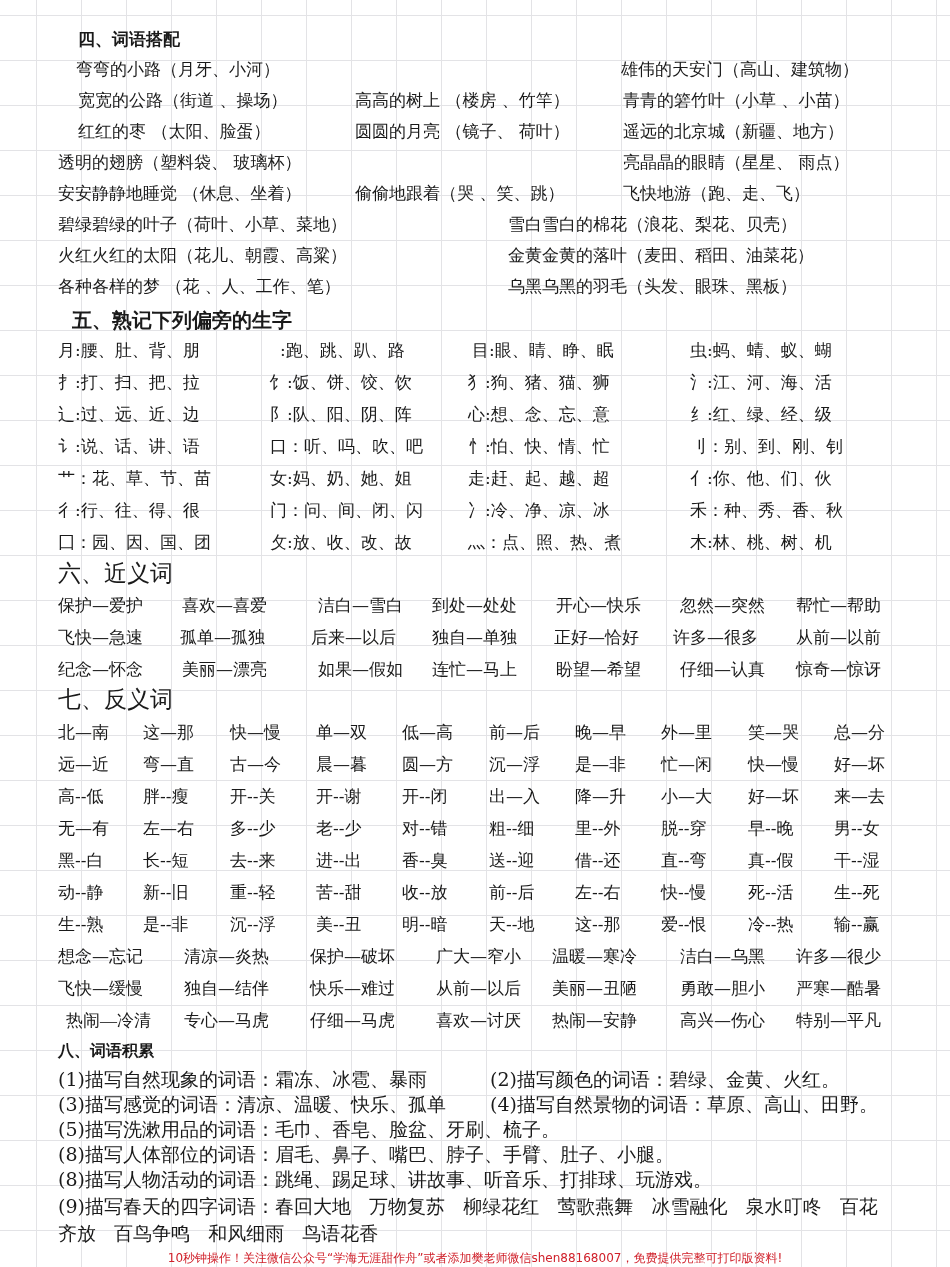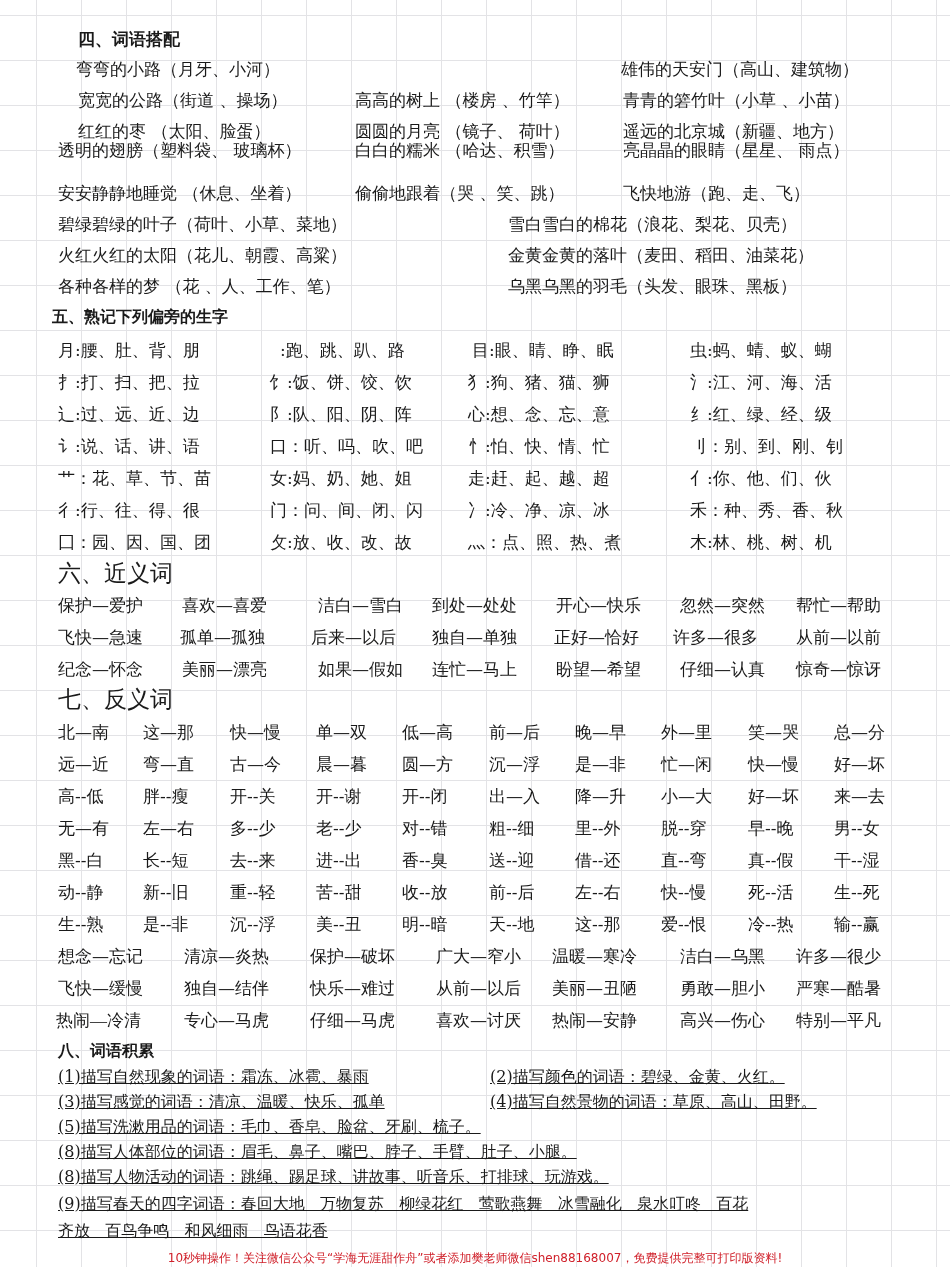--- a/index.html
+++ b/index.html
@@ -11,21 +11,21 @@
       linear-gradient(to bottom, #e3e3e6 1px, transparent 1px);
     background-size: 45px 45px;
     background-position: 36px 15px;
     font-family: "DejaVu Serif", "Liberation Serif", serif;
     color: #1a1a1a;
   }
   .page { position: absolute; left: 0; top: 0; width: 950px; height: 1267px; }
   .abs { position: absolute; white-space: nowrap; }
   .h-small { font-family: "DejaVu Sans", "Liberation Sans", sans-serif; font-weight: bold; font-size: 17px; }
   .h-big { font-family: "DejaVu Sans", "Liberation Sans", sans-serif; font-size: 23px; font-weight: normal; }
-  .t { font-size: 16px; text-decoration: underline; }
+  .t { font-size: 19px; }
   .row { position: absolute; left: 0; width: 950px; height: 30px; }
   .cell { position: absolute; white-space: nowrap; font-size: 17px; }
   .footer {
     position: absolute; left: 0; width: 950px; top: 1250px; text-align: center;
     font-family: "DejaVu Sans", "Liberation Sans", sans-serif; font-size: 12px; color: #d0202a;
   }
 </style>
 </head>
 <body>
 
@@ -40,23 +40,22 @@
   <div class="row" style="top:89px;">
     <span class="cell" style="left:78px;">宽宽的公路（街道 、操场）</span>
     <span class="cell" style="left:355px;">高高的树上 （楼房 、竹竿）</span>
     <span class="cell" style="left:623px;">青青的箬竹叶（小草 、小苗）</span>
   </div>
   <div class="row" style="top:120px;">
     <span class="cell" style="left:78px;">红红的枣 （太阳、脸蛋）</span>
     <span class="cell" style="left:355px;">圆圆的月亮 （镜子、 荷叶）</span>
     <span class="cell" style="left:623px;">遥远的北京城（新疆、地方）</span>
   </div>
-  <div class="row" style="top:139px;">
+  <div class="row" style="top:151px;">
     <span class="cell" style="left:58px;">透明的翅膀（塑料袋、 玻璃杯）</span>
-    <span class="cell" style="left:355px;">白白的糯米 （哈达、积雪）</span>
     <span class="cell" style="left:623px;">亮晶晶的眼睛（星星、 雨点）</span>
   </div>
   <div class="row" style="top:182px;">
     <span class="cell" style="left:58px;">安安静静地睡觉 （休息、坐着）</span>
     <span class="cell" style="left:355px;">偷偷地跟着（哭 、笑、跳）</span>
     <span class="cell" style="left:623px;">飞快地游（跑、走、飞）</span>
   </div>
 
   <div class="row" style="top:213px;">
     <span class="cell" style="left:58px;">碧绿碧绿的叶子（荷叶、小草、菜地）</span>
@@ -64,21 +63,21 @@
   </div>
   <div class="row" style="top:244px;">
     <span class="cell" style="left:58px;">火红火红的太阳（花儿、朝霞、高粱）</span>
     <span class="cell" style="left:508px;">金黄金黄的落叶（麦田、稻田、油菜花）</span>
   </div>
   <div class="row" style="top:275px;">
     <span class="cell" style="left:58px;">各种各样的梦 （花 、人、工作、笔）</span>
     <span class="cell" style="left:508px;">乌黑乌黑的羽毛（头发、眼珠、黑板）</span>
   </div>
 
-  <div class="abs h-small" style="left:52px; top:307px; font-size:16px;">五、熟记下列偏旁的生字</div>
+  <div class="abs h-small" style="left:72px; top:307px; font-size:20px;">五、熟记下列偏旁的生字</div>
 
   <div class="row" style="top:371px;">
     <span class="cell" style="left:58px;">扌:打、扫、把、拉</span>
     <span class="cell" style="left:270px;">饣:饭、饼、饺、饮</span>
     <span class="cell" style="left:468px;">犭:狗、猪、猫、狮</span>
     <span class="cell" style="left:690px;">氵:江、河、海、活</span>
   </div>
   <div class="row" style="top:339px;">
     <span class="cell" style="left:58px;">月:腰、肚、背、朋</span>
     <span class="cell" style="left:280px;"> :跑、跳、趴、路</span>
@@ -245,21 +244,21 @@
       <div class="row" style="top: 977px;">
         <span class="cell" style="left: 58px;">飞快—缓慢</span>
         <span class="cell" style="left: 184px;">独自—结伴</span>
         <span class="cell" style="left: 310px;">快乐—难过</span>
         <span class="cell" style="left: 436px;">从前—以后</span>
         <span class="cell" style="left: 552px;">美丽—丑陋</span>
         <span class="cell" style="left: 680px;">勇敢—胆小</span>
         <span class="cell" style="left: 796px;">严寒—酷暑</span>
       </div>
       <div class="row" style="top: 1009px;">
-        <span class="cell" style="left: 56px; font-family: Liberation Serif, serif;">热闹—冷清</span>
+        <span class="cell" style="left: 66px; font-family: Liberation Serif, serif;">热闹—冷清</span>
         <span class="cell" style="left: 184px;">专心—马虎</span>
         <span class="cell" style="left: 310px;">仔细—马虎</span>
         <span class="cell" style="left: 436px;">喜欢—讨厌</span>
         <span class="cell" style="left: 552px;">热闹—安静</span>
         <span class="cell" style="left: 680px;">高兴—伤心</span>
         <span class="cell" style="left: 796px;">特别—平凡</span>
       </div>
     </div>
 
   <div class="abs h-small" style="left:58px; top:1041px; font-size:16px;">八、词语积累</div>

